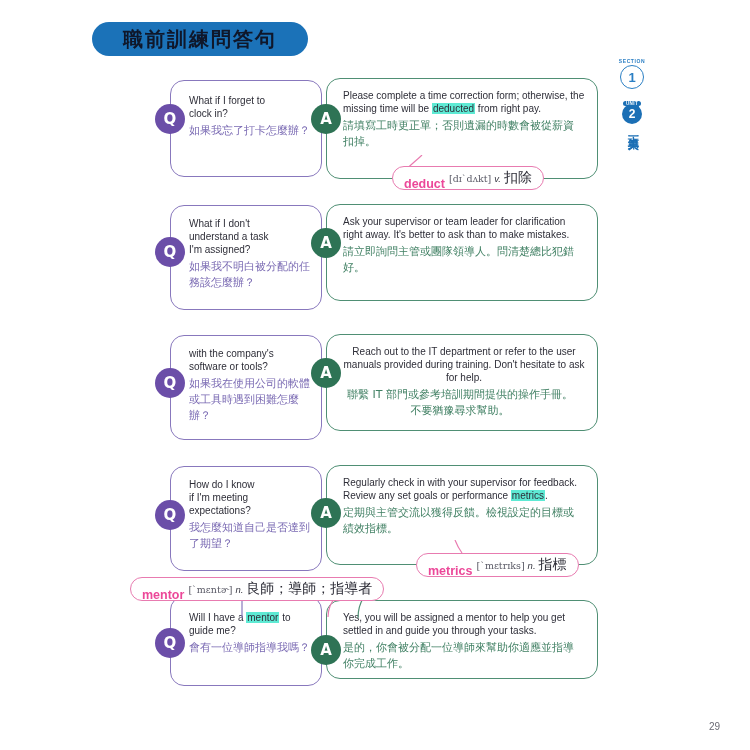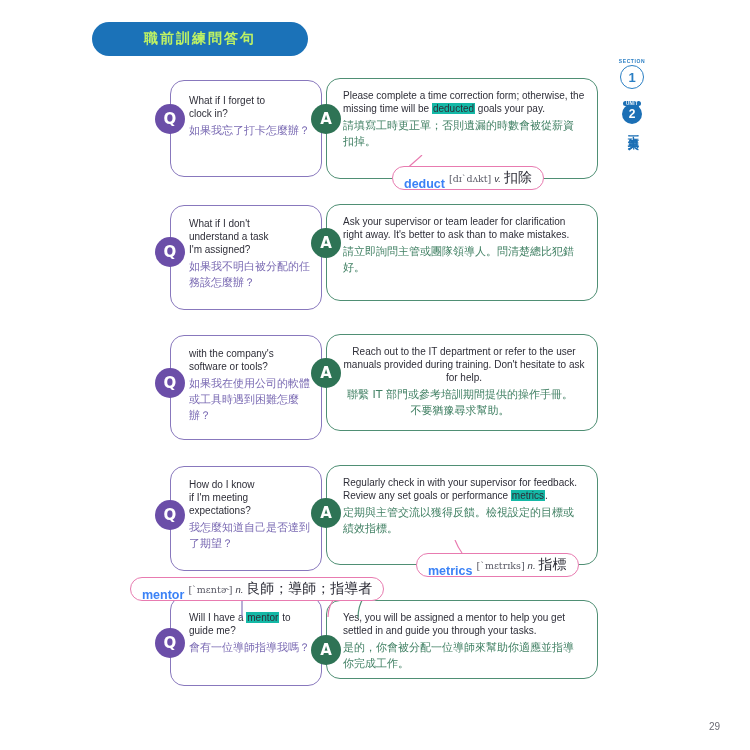--- a/index.html
+++ b/index.html
@@ -12,21 +12,21 @@
   }
   .page{position:absolute;inset:0;}
 
   
   .header-banner{
     position:absolute;left:92px;top:22px;width:216px;height:34px;
     background:#1b72b8;border-radius:17px;
     display:flex;align-items:center;justify-content:center;
   }
   .header-banner .title{
-    color:#bef264;font-size:14px;font-weight:bold;letter-spacing:2px;
+    color:#0f172a;font-size:20px;font-weight:bold;letter-spacing:2px;
     font-family:"DejaVu Sans",sans-serif;
   }
 
   
   .section-rail{
     position:absolute;left:610px;top:58px;width:44px;height:210px;
     display:flex;flex-direction:column;align-items:center;
   }
   .rail-kicker{
     font-size:5px;color:#2b7fc4;letter-spacing:.6px;font-weight:bold;
@@ -84,32 +84,32 @@
     margin:0;
   }
   .zh-q{
     font-size:11px;color:#7a6ab3;line-height:1.45;margin:3px 0 0 0;
     font-family:"DejaVu Sans",sans-serif;
   }
   .zh-a{
     font-size:11px;color:#3f7f62;line-height:1.45;margin:3px 8px 0 0;
     font-family:"DejaVu Sans",sans-serif;
   }
-  .hl{background:#14b8a6;padding:0 1px;}
+  .hl{background:#5eead4;padding:0 1px;}
 
   .bubble-inner{padding:10px 14px 8px 26px;}
 
   
   .vocab{
     position:absolute;
     border:1.2px solid #e87bb0;border-radius:13px;background:#ffffff;
     height:22px;display:flex;align-items:center;padding:0 11px;
     white-space:nowrap;z-index:9;
   }
-  .vocab .word{font-size:12.5px;font-weight:bold;color:#3b82f6;
+  .vocab .word{font-size:12.5px;font-weight:bold;color:#ec4899;
     font-family:"Liberation Sans",sans-serif;margin-top:12px;}
   .vocab .ipa{font-size:9.5px;color:#5a5a66;margin-left:4px;
     font-family:"DejaVu Serif",serif;}
   .vocab .pos{font-size:9.5px;color:#3a3a44;margin-left:3px;font-style:italic;}
   .vocab .def{font-size:14px;color:#2a2a34;margin-left:3px;
     font-family:"DejaVu Sans",sans-serif;}
   .leader{position:absolute;z-index:8;}
 
   .page-num{
     position:absolute;right:30px;bottom:18px;
@@ -140,21 +140,21 @@
       <div class="bubble-inner" style="padding:13px 10px 8px 18px;">
         <p class="en">What if I forget to</p>
         <p class="en">clock in?</p>
         <p class="zh-q">如果我忘了打卡怎麼辦？</p>
       </div>
     </div>
 
     <div class="badge a" style="left:311px;top:104px;">A</div>
     <div class="bubble a" style="left:326px;top:78px;width:272px;height:101px;">
       <div class="bubble-inner" style="padding:10px 12px 6px 16px;">
-        <p class="en"><span>Please complete a time correction form; otherwise, the missing time will be </span><span class="hl">deducted</span><span> goals your pay.</span></p>
+        <p class="en"><span>Please complete a time correction form; otherwise, the missing time will be </span><span class="hl">deducted</span><span> from right pay.</span></p>
         <p class="zh-a">請填寫工時更正單；否則遺漏的時數會被從薪資扣掉。</p>
       </div>
     </div>
 
     <svg class="leader" style="left:400px;top:155px;width:30px;height:18px;">
       <path d="M22 0 C 16 6, 10 10, 4 17" stroke="#e87bb0" stroke-width="1.2" fill="none"></path>
     </svg>
     <div class="vocab" style="left:392px;top:166px;">
       <span class="word">deduct</span>
       <span class="ipa">[dɪˋdʌkt]</span>

